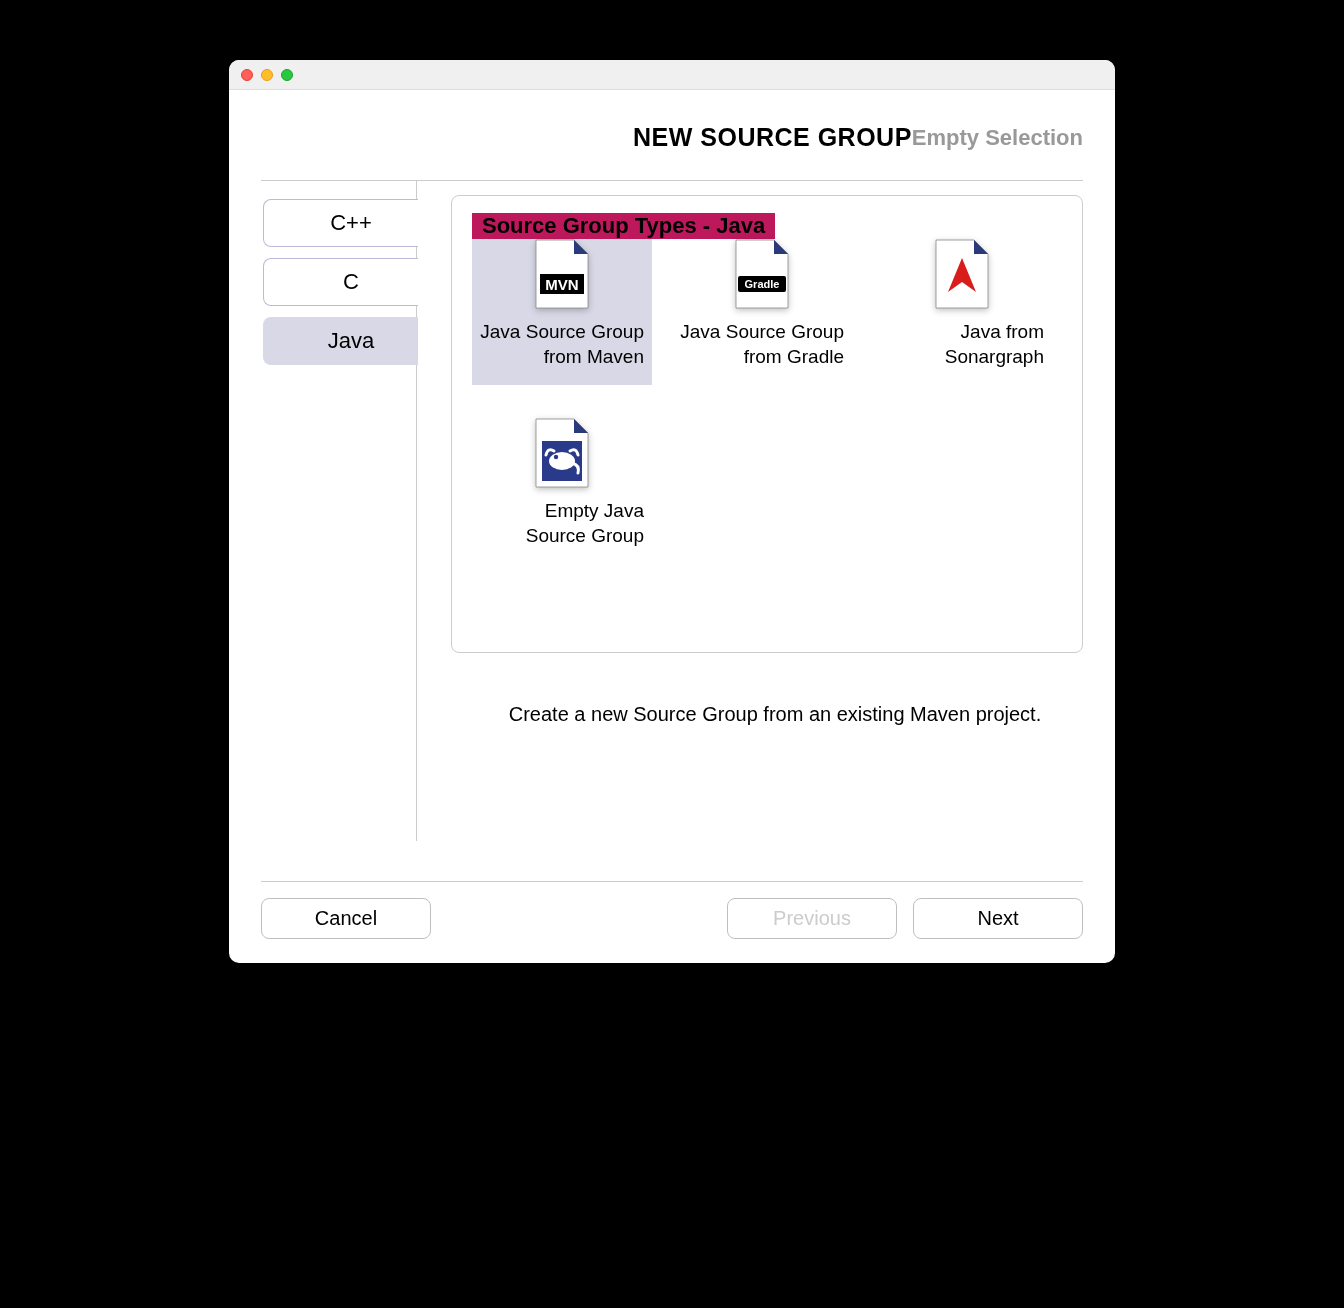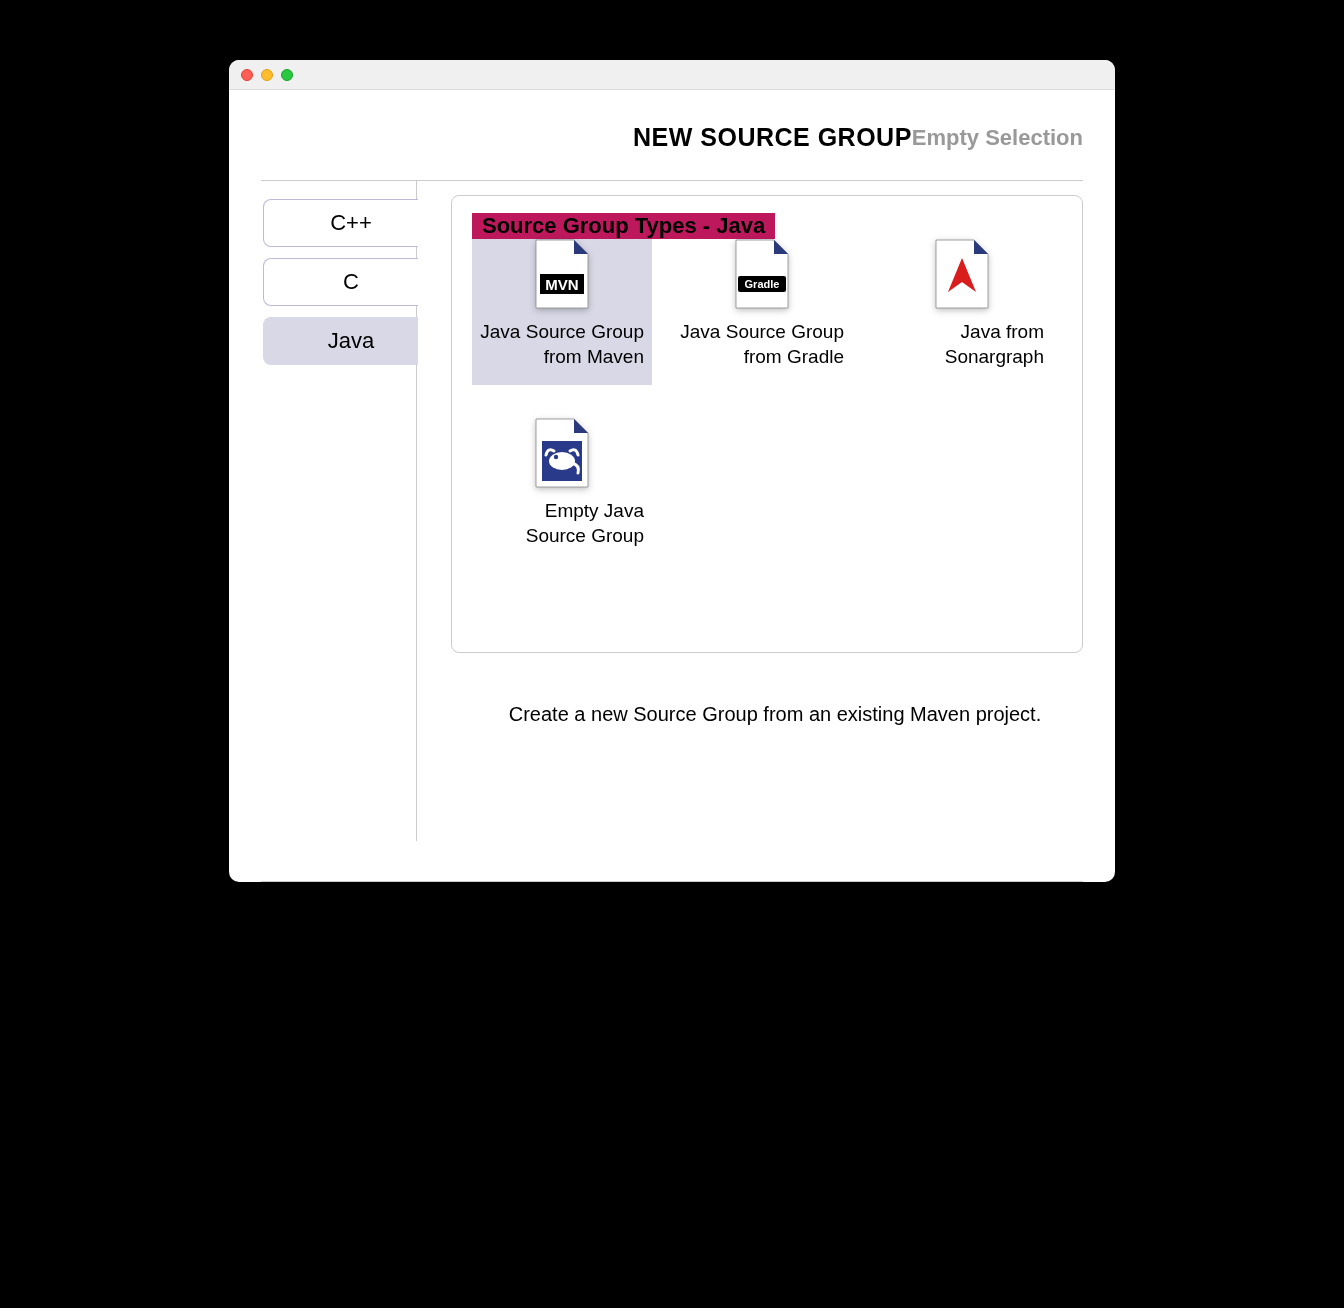--- a/index.html
+++ b/index.html
@@ -288,13 +288,26 @@
 
         </div>
       </div>
 
       <div class="description">Create a new Source Group from an existing Maven project.</div>
     </div>
   </div>
 
   <hr class="bottom-divider">
 
+  <div class="footer">
+    <div class="btn">
+      <span>Cancel</span>
+    </div>
+    <div class="footer-right">
+      <div class="btn disabled">
+        <span>Previous</span>
+      </div>
+      <div class="btn">
+        <span>Next</span>
+      </div>
+    </div>
+  </div>
 </div>
 
 </body></html>

